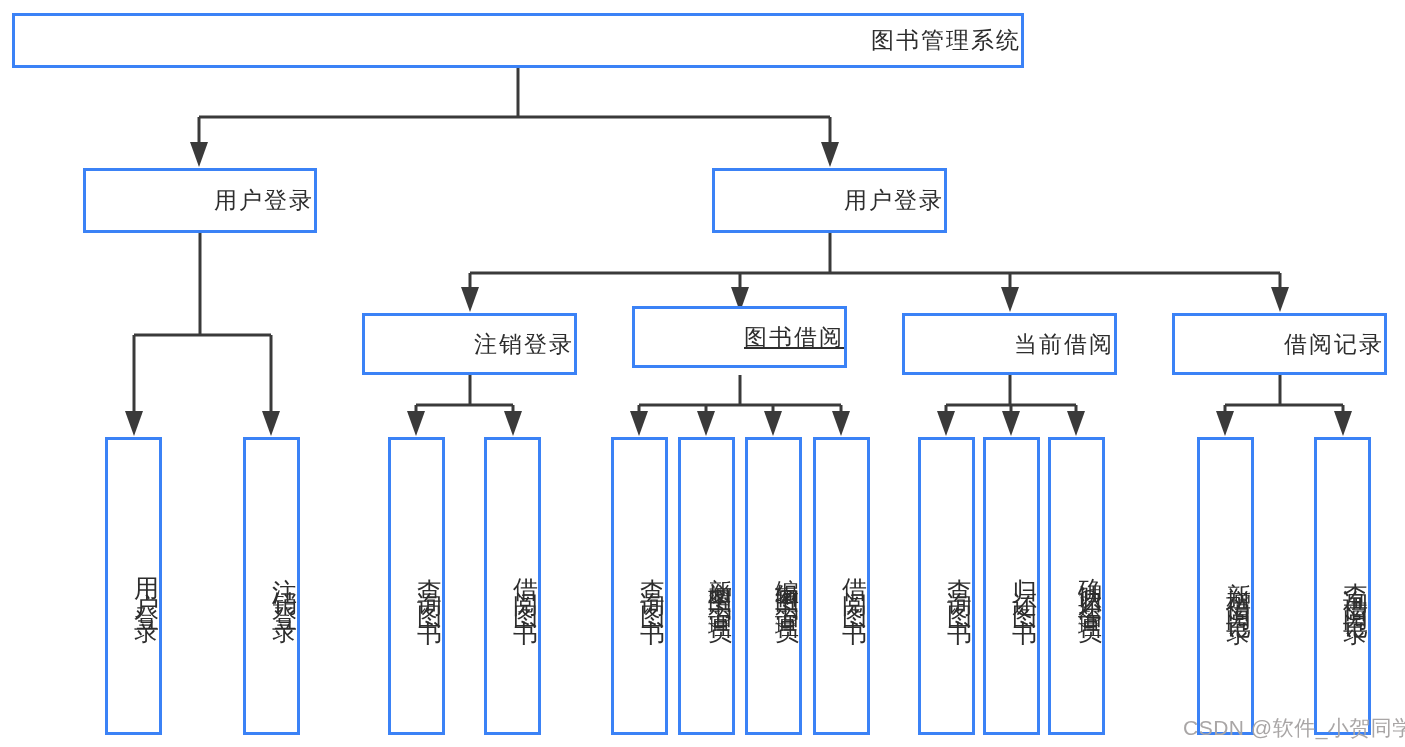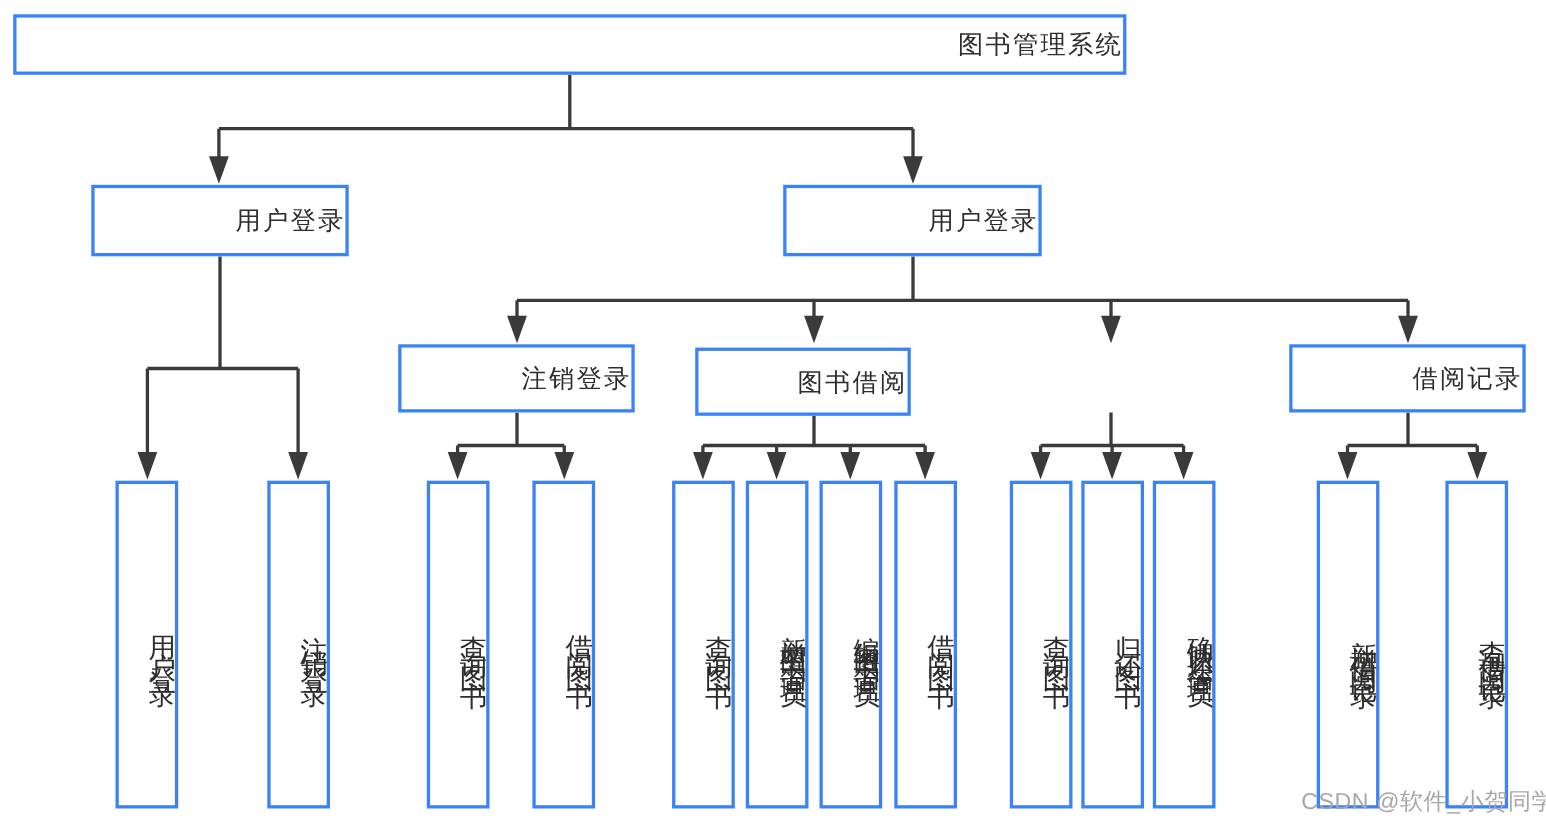--- a/index.html
+++ b/index.html
@@ -35,21 +35,21 @@
   .hlabel {
     font-size: 23px;
     letter-spacing: 2px;
     color: #2d2d2d;
     white-space: nowrap;
   }
   .root-box   { left: 12px;  top: 13px;  width: 1012px; height: 55px; }
   .b-user     { left: 83px;  top: 168px; width: 234px;  height: 65px; }
   .b-book     { left: 712px; top: 168px; width: 235px;  height: 65px; }
   .m-new      { left: 362px;  top: 313px; width: 215px; height: 62px; }
-  .m-borrow   { left: 632px;  top: 316px; width: 196px; height: 62px; }
+  .m-borrow   { left: 632px;  top: 306px; width: 215px; height: 62px; text-decoration: underline; }
   .m-current  { left: 902px;  top: 313px; width: 215px; height: 62px; }
   .m-record   { left: 1172px; top: 313px; width: 215px; height: 62px; }
   .leaf {
     top: 437px;
     width: 57px;
     height: 298px;
   }
   .vlabel {
     writing-mode: vertical-lr;
     text-orientation: mixed;
@@ -166,20 +166,23 @@
   <div class="node b-book">
     <span class="hlabel">用户登录</span>
   </div>
 
   <div class="node m-new">
     <span class="hlabel">注销登录</span>
   </div>
   <div class="node m-borrow">
     <span class="hlabel">图书借阅</span>
   </div>
+  <div class="node m-current">
+    <span class="hlabel">当前借阅</span>
+  </div>
   <div class="node m-record">
     <span class="hlabel">借阅记录</span>
   </div>
 
   <div class="node leaf l0">
     <span class="vlabel ls-wide">用户登录</span>
   </div>
   <div class="node leaf l1">
     <span class="vlabel ls-wide">注销登录</span>
   </div>

